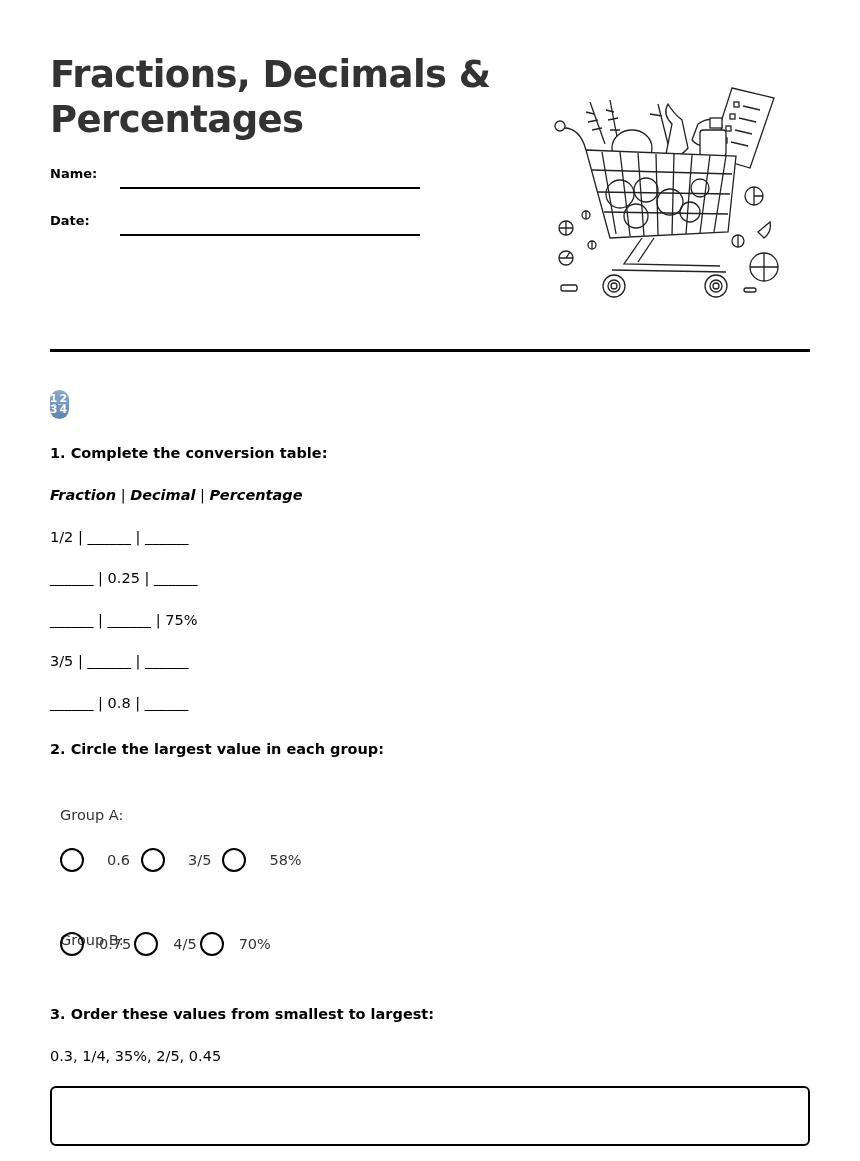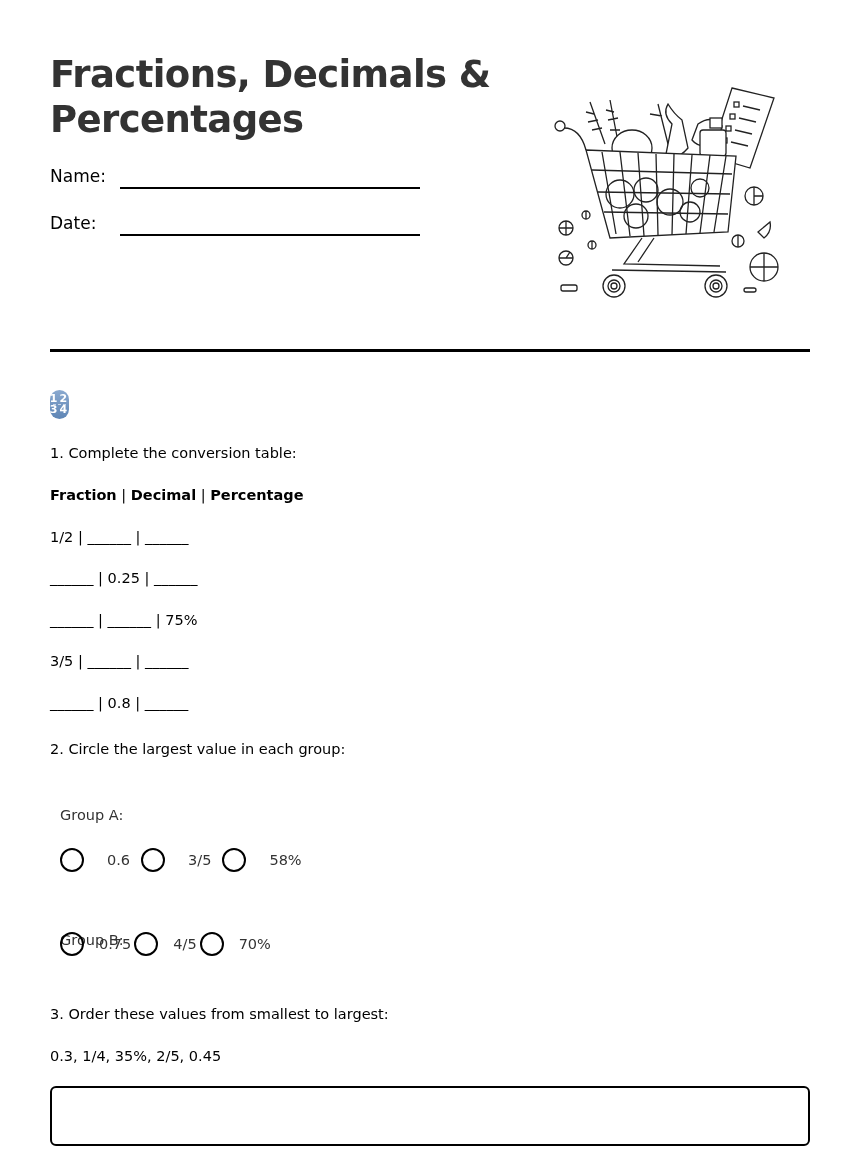--- a/index.html
+++ b/index.html
@@ -5,21 +5,21 @@
     * { box-sizing: border-box; margin: 0; padding: 0; }
     html, body { width: 860px; height: 1161px; background: #ffffff; overflow: hidden; }
     body { font-family: "DejaVu Sans", "Liberation Sans", sans-serif; color: #000; position: relative; }
 
     .title {
       position: absolute; left: 50px; top: 52px; width: 470px;
       font-family: "DejaVu Sans", sans-serif; font-weight: bold;
       font-size: 37px; line-height: 45px; color: #333333; letter-spacing: -0.6px;
     }
     .field-label {
-      position: absolute; left: 50px; font-weight: normal; font-size: 17px; color: #000;
+      position: absolute; left: 50px; font-weight: bold; font-size: 13px; color: #000;
     }
     .field-line {
       position: absolute; left: 120px; width: 300px; height: 2px; background: #000;
     }
 
     .illustration { position: absolute; left: 550px; top: 84px; width: 236px; height: 220px; }
 
     .rule { position: absolute; left: 50px; top: 349px; width: 760px; height: 3px; background: #000; }
 
     .part-heading {
@@ -33,23 +33,23 @@
       background: linear-gradient(#8aa9cf, #5e85b5);
       color: #fff; font-size: 11px; font-weight: bold; line-height: 11px;
       display: flex; flex-direction: column; align-items: center; justify-content: center;
       letter-spacing: 2px; position: relative;
     }
     .keycap::after {
       content: ""; position: absolute; left: 3px; right: 3px; top: 14px; height: 1px;
       border-top: 1px dashed rgba(255,255,255,0.6);
     }
 
-    .q { position: absolute; left: 50px; font-weight: normal; font-size: 14.5px; color: #000; white-space: nowrap; }
+    .q { position: absolute; left: 50px; font-weight: bold; font-size: 14.5px; color: #000; white-space: nowrap; }
     .line { position: absolute; left: 50px; font-size: 14.5px; color: #000; white-space: nowrap; }
-    .table-head { font-weight: bold; }
+    .table-head { font-weight: bold; font-style: italic; }
     .table-head .sep { font-weight: normal; }
 
     .group-label { position: absolute; left: 60px; font-size: 14.5px; color: #333; }
     .opt-row { position: absolute; left: 60px; height: 26px; display: flex; align-items: center; }
     .radio {
       width: 24px; height: 24px; border: 2px solid #000; border-radius: 50%;
       display: inline-block; flex: none; cursor: pointer;
     }
     .opt-label { font-size: 14.5px; color: #333; margin-left: 15px; margin-right: 3px; }
 

